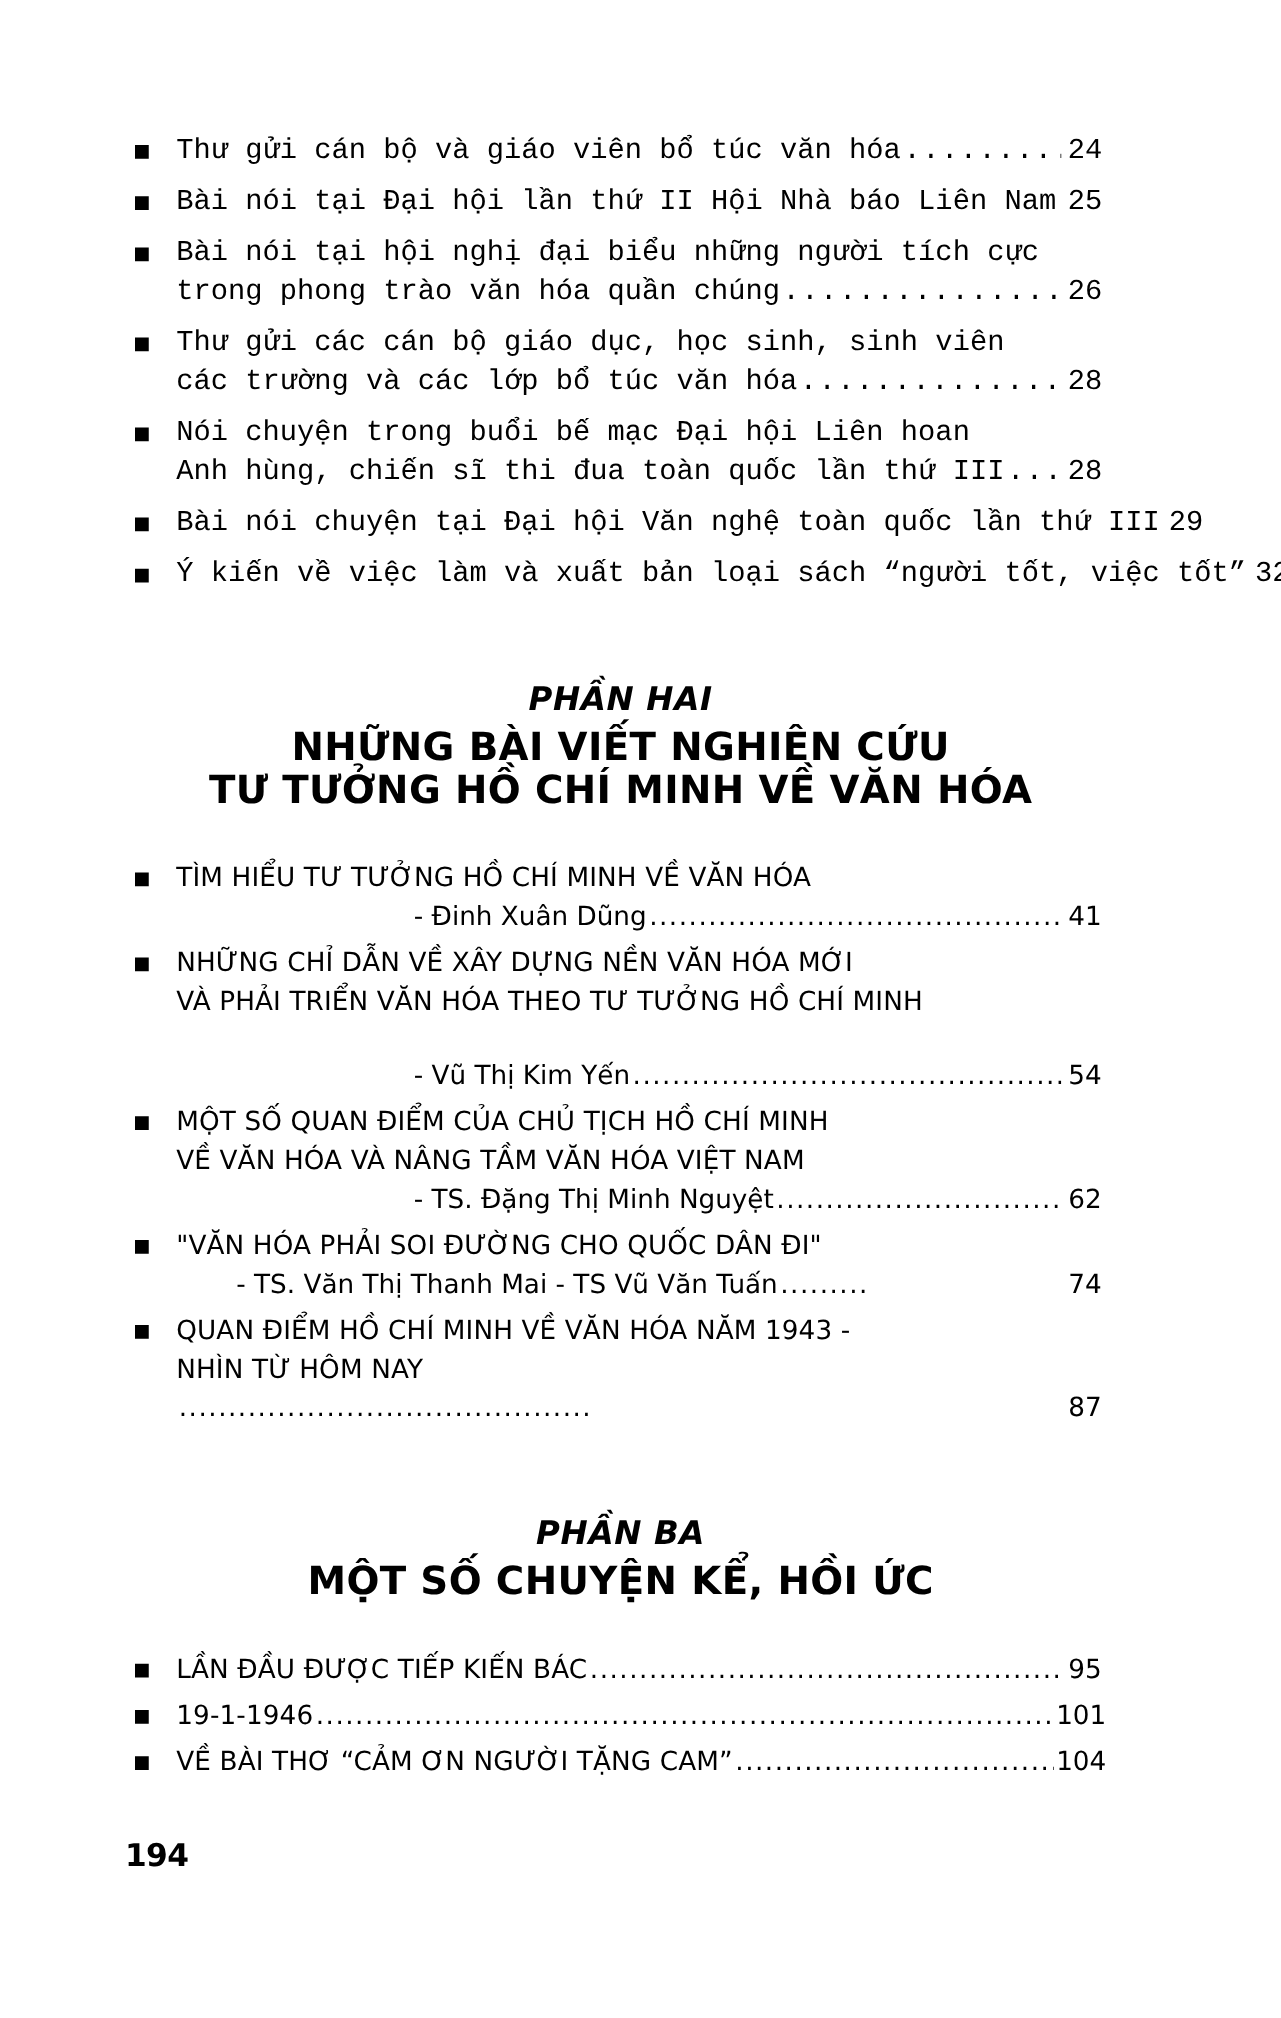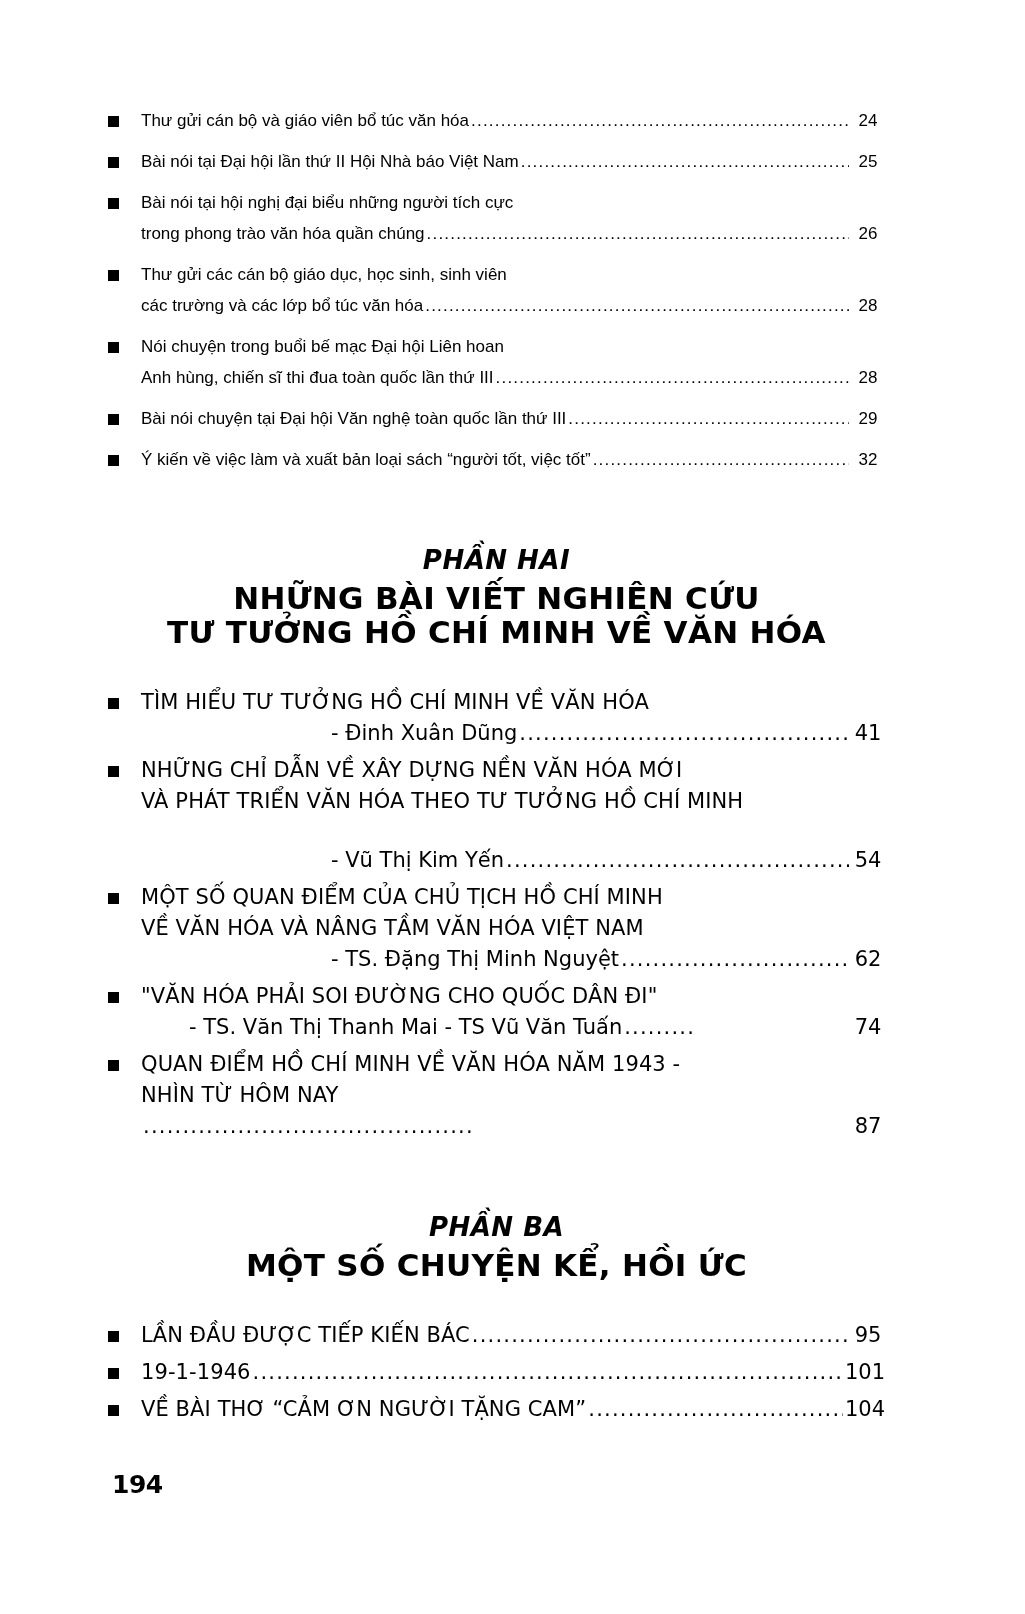--- a/index.html
+++ b/index.html
@@ -64,23 +64,23 @@
     flex: 0 0 auto;
     text-align: center;
     min-width: 34px;
   }
   .line.noleader .txt {
     white-space: normal;
   }
 
   
   .section-a .entry {
-    font-size: 17px;
+    font-size: 23px;
     line-height: 31px;
-    font-family: Liberation Sans, sans-serif;
+    font-family: Liberation Mono, monospace;
   }
   .section-a .toc-item { margin-bottom: 10px; }
 
   
   .part-heading {
     text-align: center;
     margin-top: 70px;
     margin-bottom: 38px;
   }
   .part-heading .pname {
@@ -102,21 +102,21 @@
     font-size: 21px;
     line-height: 31px;
   }
   .section-b .toc-item { margin-bottom: 6px; }
   .section-b .entry .caps {
     letter-spacing: 0.1px;
   }
 
   .folio {
     position: absolute;
-    left: 112px;
+    left: 100px;
     bottom: 115px;
     font-size: 25px;
     font-weight: bold;
     letter-spacing: -0.5px;
   }
 </style>
 </head>
 <body>
 
 <div class="page">
@@ -131,21 +131,21 @@
           <span class="leader">..................................................................................................</span>
           <span class="pg">24</span>
         </span>
       </span>
     </li>
 
     <li class="toc-item">
       <span class="bullet"></span>
       <span class="entry">
         <span class="line">
-          <span class="txt">Bài nói tại Đại hội lần thứ II Hội Nhà báo Việt Nam</span>
+          <span class="txt">Bài nói tại Đại hội lần thứ II Hội Nhà báo Liên Nam</span>
           <span class="leader">..................................................................................................</span>
           <span class="pg">25</span>
         </span>
       </span>
     </li>
 
     <li class="toc-item">
       <span class="bullet"></span>
       <span class="entry">
         <span class="line noleader">
@@ -233,21 +233,21 @@
       </span>
     </li>
 
     <li class="toc-item">
       <span class="bullet"></span>
       <span class="entry">
         <span class="line noleader">
           <span class="txt caps">NHỮNG CHỈ DẪN VỀ XÂY DỰNG NỀN VĂN HÓA MỚI</span>
         </span>
         <span class="line noleader">
-          <span class="txt caps">VÀ PHÁT TRIỂN VĂN HÓA THEO TƯ TƯỞNG HỒ CHÍ MINH</span>
+          <span class="txt caps">VÀ PHẢI TRIỂN VĂN HÓA THEO TƯ TƯỞNG HỒ CHÍ MINH</span>
         </span>
         <span class="line">
           <span class="txt author" style="padding-left:190px;margin-top:28px;">- Vũ Thị Kim Yến</span>
           <span class="leader">........................................................</span>
           <span class="pg">54</span>
         </span>
       </span>
     </li>
 
     <li class="toc-item">

